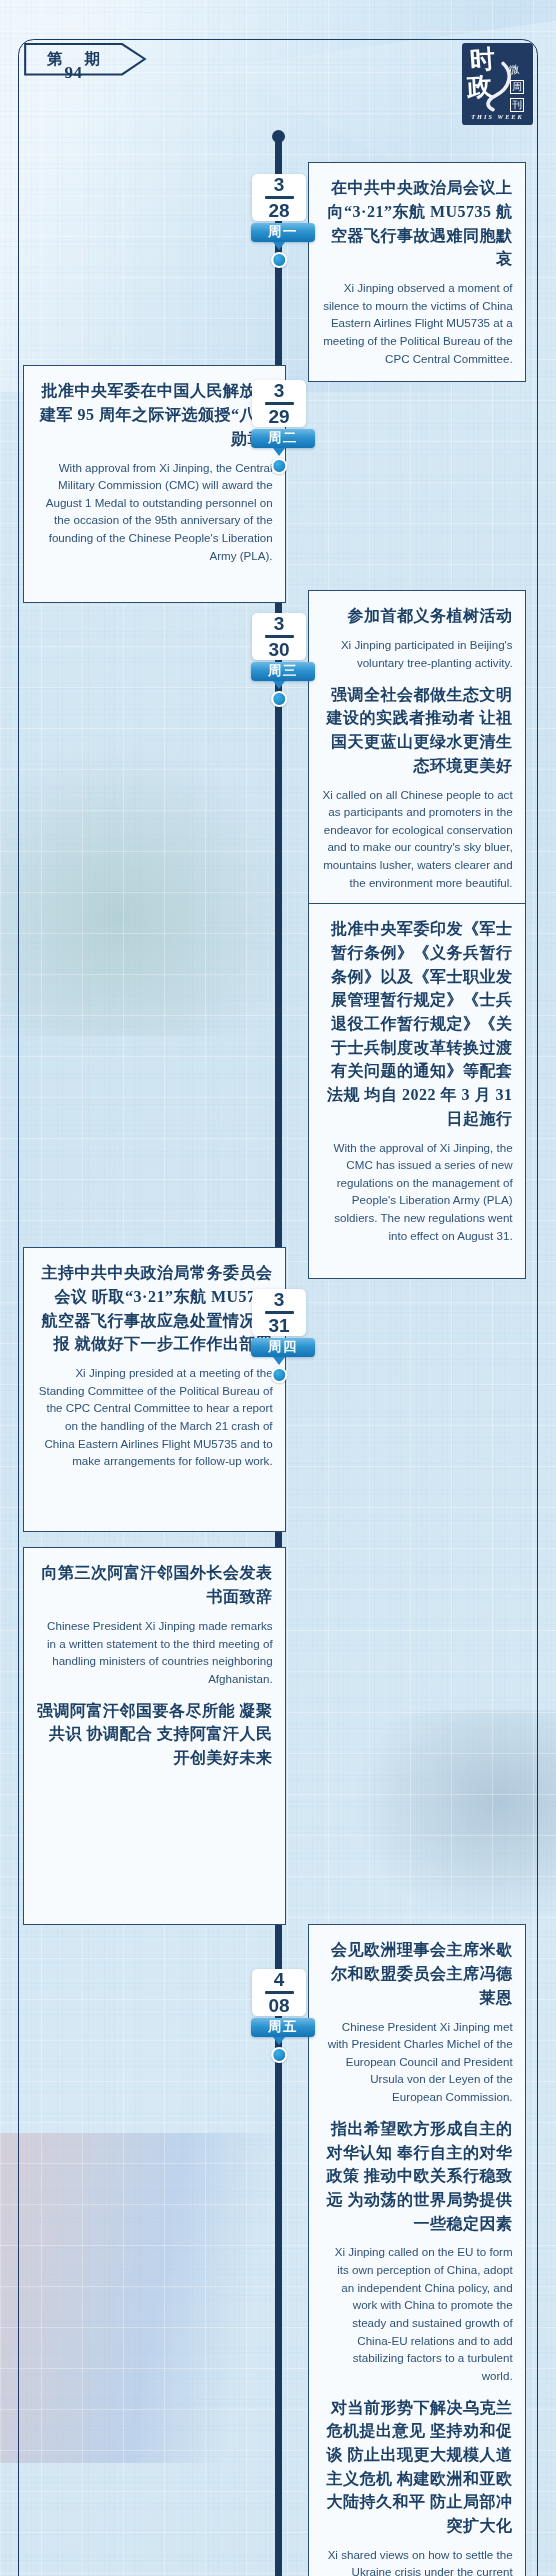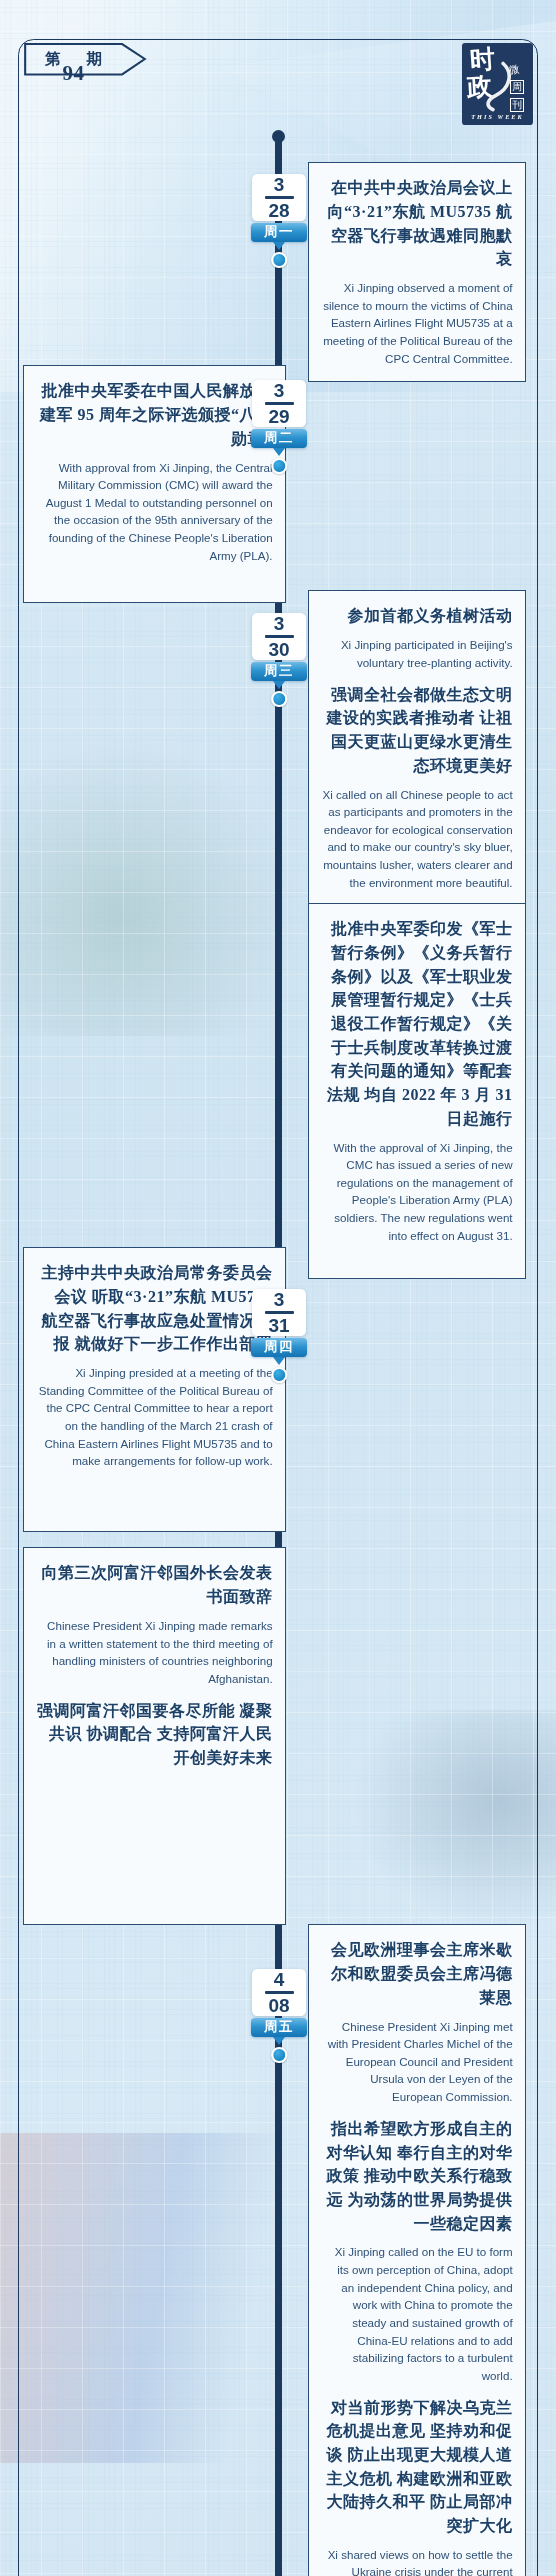--- a/index.html
+++ b/index.html
@@ -29,40 +29,40 @@
     background:linear-gradient(100deg,rgba(195,62,62,.15) 5%,rgba(62,92,184,.15) 55%,rgba(62,92,184,0) 85%);}
   
   .frame{position:absolute;left:18px;top:39px;width:520px;height:3413px;
     border:1.5px solid #1c3a60;border-radius:15.5px;box-sizing:border-box;z-index:1;pointer-events:none;}
   .issue-badge{position:absolute;left:24px;top:43px;width:124px;height:33px;z-index:3;}
   .issue-badge svg{position:absolute;left:0;top:0;}
   .issue-text{position:absolute;left:0;top:0;width:99px;height:32px;
     display:flex;align-items:center;justify-content:center;gap:2.1px;color:#1c3c64;
     font-family:"Liberation Serif","DejaVu Serif",serif;font-weight:700;}
   .issue-text .small{font-size:15.5px;}
-  .issue-text .big{font-size:21px;letter-spacing:0.5px;margin-top:28px;}
+  .issue-text .big{font-size:17px;letter-spacing:0.5px;margin-top:28px;}
   .brand-logo{position:absolute;left:462px;top:43px;width:71px;height:82px;background:#203a61;
     border-radius:3.1px;z-index:3;overflow:hidden;color:#fff;}
   .brand-logo .ch1{position:absolute;left:8.2px;top:4.1px;font:700 25px/1 "Liberation Serif","DejaVu Serif",serif;transform:rotate(-4deg);}
   .brand-logo .ch2{position:absolute;left:5.2px;top:31px;font:700 25px/1 "Liberation Serif","DejaVu Serif",serif;transform:rotate(-3deg);}
   .brand-logo .small-ch{position:absolute;left:47px;top:21.6px;font:400 10.3px/1 "Liberation Serif","DejaVu Serif",serif;transform:rotate(-8deg);}
   .brand-logo .boxed{position:absolute;left:48px;width:14.4px;height:14.4px;border:1px solid #fff;box-sizing:border-box;
     display:flex;align-items:center;justify-content:center;font:400 9.8px/1 "Liberation Serif","DejaVu Serif",serif;}
   .brand-logo .b1{top:37px;} .brand-logo .b2{top:55px;}
   .brand-logo .caption{position:absolute;left:0;top:71px;width:100%;text-align:center;
     font:700 italic 6.2px/1 "Liberation Serif","DejaVu Serif",serif;letter-spacing:2.1px;}
   
   .tl-line{position:absolute;left:275px;top:135px;width:7.2px;height:3071px;background:#1c3a60;z-index:2;border-radius:3.6px 3.6px 0 0;}
   .tl-dot{position:absolute;left:272px;top:130px;width:13.4px;height:13.4px;border-radius:50%;background:#1c3a60;z-index:2;}
   .marker{position:absolute;left:251px;width:56px;height:95px;z-index:4;}
   .date-box{position:absolute;left:1px;top:0;width:54px;height:47px;background:#fff;border-radius:5.2px;
     box-shadow:0 1px 3.6px rgba(25,65,105,.22);display:flex;flex-direction:column;align-items:center;justify-content:center;}
   .date-box .num{font:700 19px/1 "Liberation Sans","DejaVu Sans",sans-serif;color:#1d4166;}
   .date-box .frac{width:29px;height:2.1px;background:#1d4166;margin:2.1px 0;border-radius:1px;}
-  .weekday-tab{position:absolute;left:0;top:49px;width:56px;height:18.5px;border-radius:4.1px;
+  .weekday-tab{position:absolute;left:0;top:49px;width:64px;height:18.5px;border-radius:4.1px;
     background:linear-gradient(180deg,#6cbae6 0%,#2d93cf 45%,#1373b4 100%);
     color:#fff;font:700 13.4px/18.5px "Liberation Sans","DejaVu Sans",sans-serif;text-align:center;letter-spacing:1.5px;
     box-shadow:0 1px 2.6px rgba(20,80,130,.3);}
   .tab-pointer{position:absolute;left:50%;transform:translateX(-50%);top:68px;width:0;height:0;
     border-left:6.7px solid transparent;border-right:6.7px solid transparent;border-top:8.8px solid #2384c6;}
   .node{position:absolute;left:50%;transform:translateX(-50%);top:78px;width:15.5px;height:15.5px;border-radius:50%;
     box-sizing:border-box;border:2.6px solid #fff;background:radial-gradient(circle at 35% 30%,#3fb0e8,#0e76b4);
     box-shadow:0 0.5px 2.1px rgba(0,0,0,.3);}
   
   .card{position:absolute;box-sizing:border-box;background:#f7fbfe;border:1.5px solid #2b4c72;

